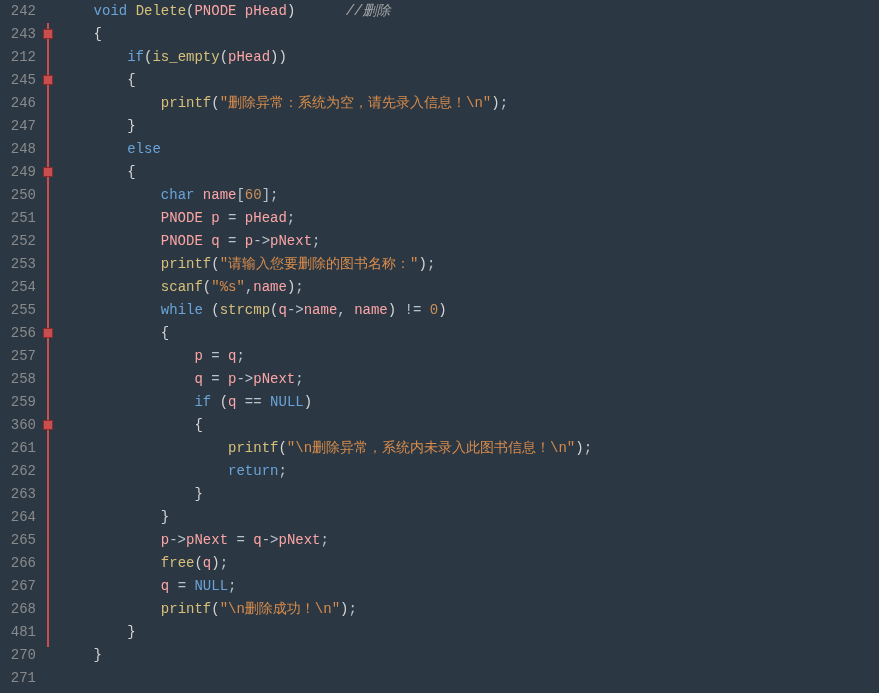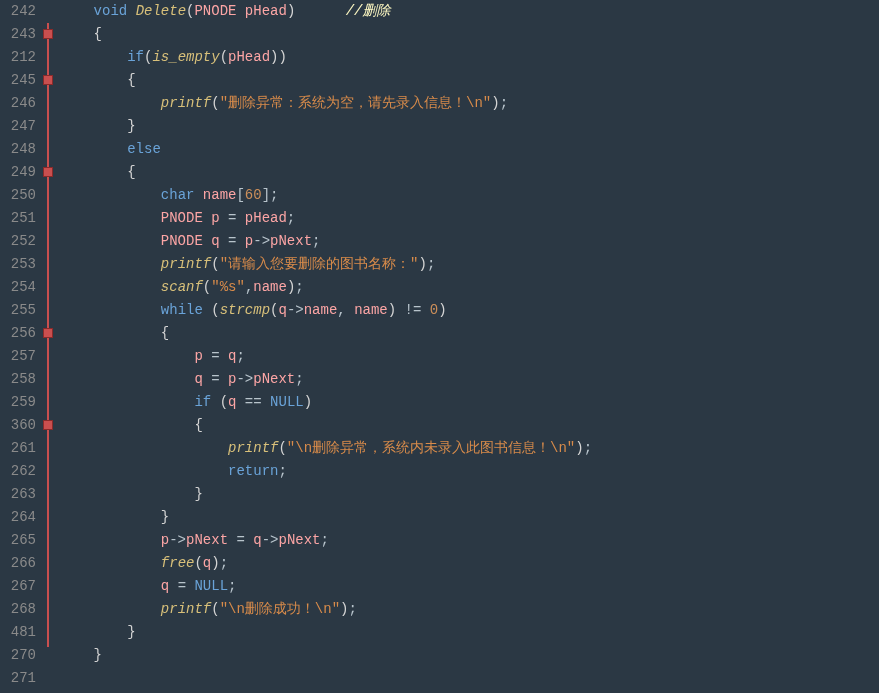--- a/index.html
+++ b/index.html
@@ -38,27 +38,27 @@
   position: absolute;
   left: 5px;
   width: 2px;
   background: #c94f4f;
 }
 .code {
   padding-left: 4px;
   white-space: pre;
 }
 .kw { color: #6aa3d8; }
-.fn { color: #d8c07a; font-style: italic; }
+.fn { color: #d8c07a; }
 .str { color: #d88b4a; }
 .fmt { color: #d88b4a; }
 .num { color: #cc8f5a; }
 .op { color: #b8c4cc; }
 .id { color: #fca5a5; }
-.cmt { color: #fef9c3; font-style: italic; }
+.cmt { color: #a3a3a3; font-style: italic; }
 .paren { color: #d4d4d4; }
 .brace { color: #d4d4d4; }
 </style>
 </head>
 <body>
 
 <div class="editor">
   <div class="gutter" id="gutter">
       <div>242</div>
       <div>243</div>

